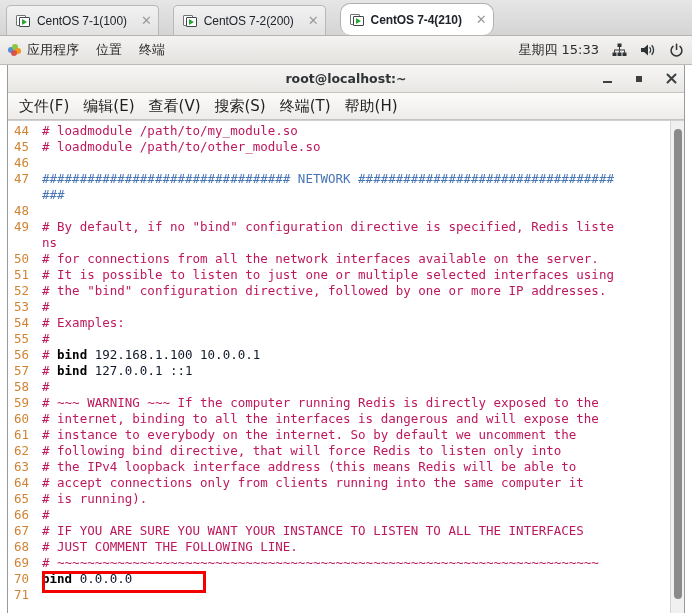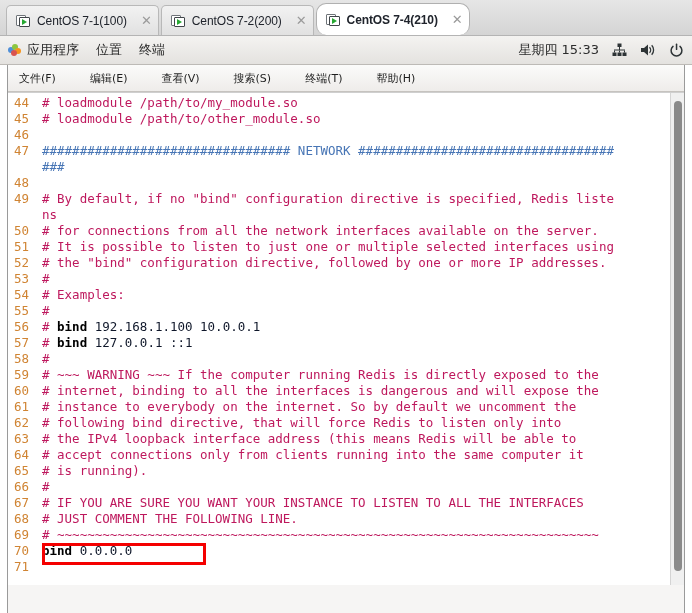--- a/index.html
+++ b/index.html
@@ -13,20 +13,21 @@
   
   .tabstrip {
     position: relative;
     height: 36px;
     background: #d9d9d9;
     background: linear-gradient(to bottom, #e6e6e6 0%, #d4d4d4 100%);
     display: flex;
     align-items: flex-end;
     padding-left: 6px;
     border-bottom: 1px solid #b4b4b4;
+    gap: 12px;
   }
   .tab {
     height: 30px;
     display: flex;
     align-items: center;
     gap: 6px;
     padding: 0 6px 0 9px;
     margin-right: 2px;
     border: 1px solid #b8b8b8;
     border-bottom: none;
@@ -160,22 +161,22 @@
   .win-btn .min-bar { width: 9px; height: 2px; background: #3c4043; margin-top: 6px; }
   .win-btn .max-sq { width: 6px; height: 6px; background: #3c4043; }
 
   .menubar {
     height: 27px;
     background: linear-gradient(to bottom, #fbfbfa 0%, #eeecea 100%);
     border-bottom: 1px solid #c6c3bf;
     display: flex;
     align-items: center;
     padding-left: 8px;
-    gap: 28px;
-    font-size: 11px;
+    gap: 8px;
+    font-size: 15px;
     color: #1f1f1f;
     font-family: "DejaVu Sans", sans-serif;
   }
   .menubar span { padding: 2px 3px; }
 
   
   .editor-wrap {
     position: relative;
     background: #ffffff;
     height: 493px;
@@ -328,20 +329,36 @@
       <svg width="15" height="15" viewBox="0 0 15 15">
           <path d="M4 3.4a5.4 5.4 0 1 0 7 0" stroke="#2e3436" stroke-width="1.5" fill="none" stroke-linecap="round"></path>
           <rect x="6.8" y="0.6" width="1.5" height="6.5" fill="#2e3436" rx="0.6"></rect>
         </svg>
     </span>
   </div>
 </div>
 
 <div class="term-window">
 
+  <div class="titlebar">
+    <div class="title-text">root@localhost:~</div>
+    <div class="win-btns">
+      <span class="win-btn">
+          <span class="min-bar"></span>
+        </span>
+      <span class="win-btn">
+          <span class="max-sq"></span>
+        </span>
+      <span class="win-btn">
+        <svg width="11" height="11" viewBox="0 0 11 11">
+            <path d="M1.5 1.5 L9.5 9.5 M9.5 1.5 L1.5 9.5" stroke="#3c4043" stroke-width="2" stroke-linecap="round"></path>
+          </svg>
+      </span>
+    </div>
+  </div>
 
   <div class="menubar" id="menubar">
       <span>文件(F)</span>
       <span>编辑(E)</span>
       <span>查看(V)</span>
       <span>搜索(S)</span>
       <span>终端(T)</span>
       <span>帮助(H)</span>
     </div>
 

